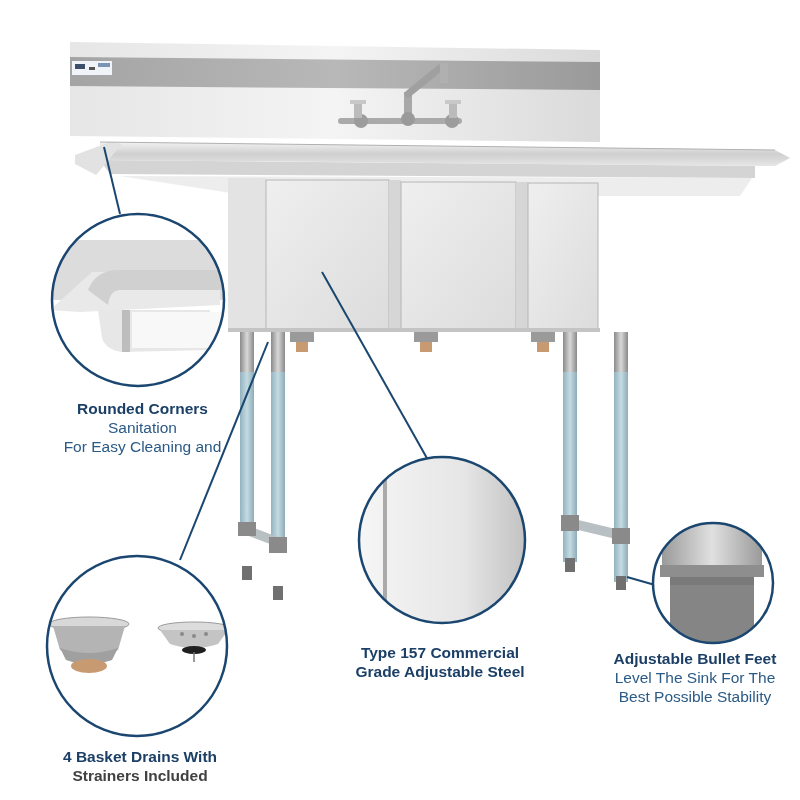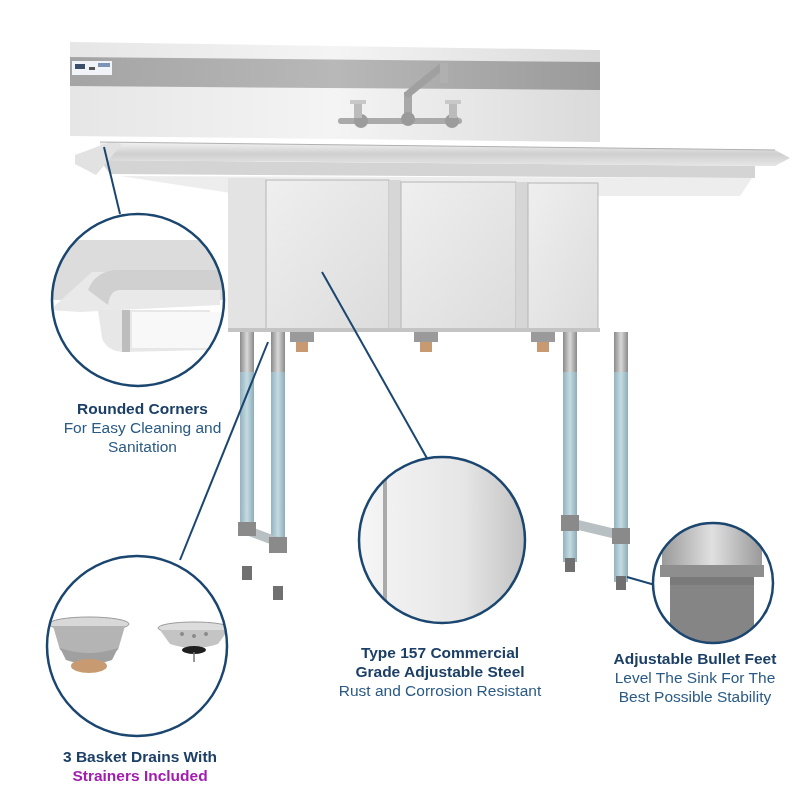--- a/index.html
+++ b/index.html
@@ -203,34 +203,33 @@
         <circle cx="206" cy="634" r="2" fill="#8a8a8a"></circle>
         <ellipse cx="194" cy="650" rx="12" ry="4" fill="#1f1f1f"></ellipse>
         <line x1="194" y1="652" x2="194" y2="662" stroke="#777" stroke-width="1.5"></line>
       </g>
       <circle cx="137" cy="646" r="90" fill="none" stroke="#1a4670" stroke-width="2.5"></circle>
     </g>
   </svg>
 
   <div class="caption cap-rounded">
     <span class="title" style="color:#1b3f66">Rounded Corners</span>
+    <span class="sub" style="color:#2a5a86">Sanitation</span>
     <span class="sub" style="color:#2a5a86">For Easy Cleaning and</span>
-    <span class="sub" style="color:#2a5a86">Sanitation</span>
   </div>
 
   <div class="caption cap-steel">
     <span class="title" style="color:#1b3f66">Type 157 Commercial</span>
     <span class="title" style="color:#1b3f66">Grade Adjustable Steel</span>
-    <span class="sub" style="color:#2a5a86">Rust and Corrosion Resistant</span>
   </div>
 
   <div class="caption cap-feet">
     <span class="title" style="color:#1b3f66">Adjustable Bullet Feet</span>
     <span class="sub" style="color:#2a5a86">Level The Sink For The</span>
     <span class="sub" style="color:#2a5a86">Best Possible Stability</span>
   </div>
 
   <div class="caption cap-drains">
-    <span class="title" style="color:#1b3f66">3 Basket Drains With</span>
-    <span class="title" style="color:#a21caf">Strainers Included</span>
+    <span class="title" style="color:#1b3f66">4 Basket Drains With</span>
+    <span class="title" style="color:#404040">Strainers Included</span>
   </div>
 
 </div>
 
 </body></html>

